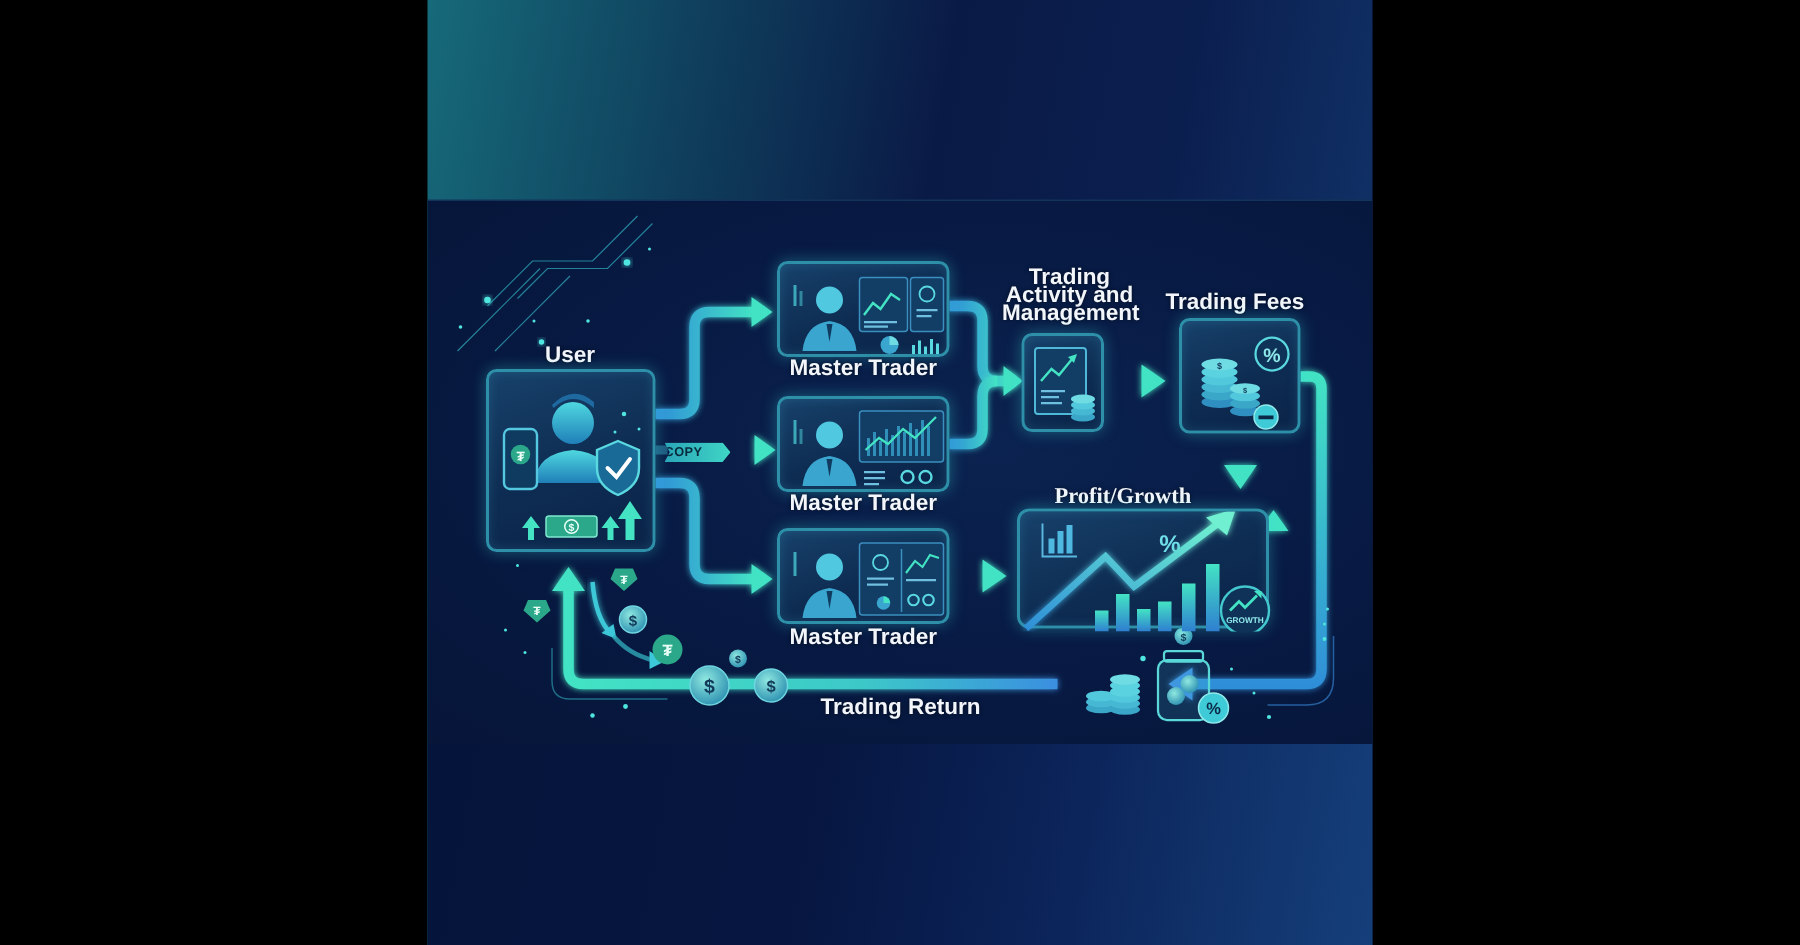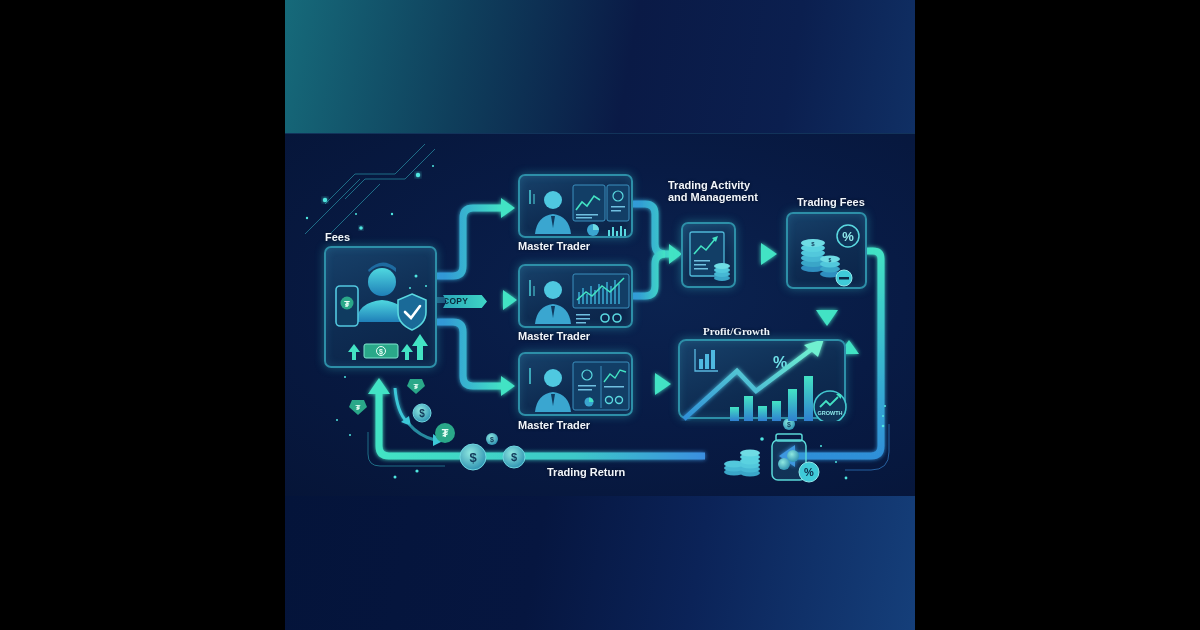--- a/index.html
+++ b/index.html
@@ -24,22 +24,22 @@
   #panel svg.flow { position: absolute; left: 0; top: 0; width: 630px; height: 363px; }
 
   .node {
     position: absolute;
     border: 2px solid #2d8fa8;
     border-radius: 7px;
     background: linear-gradient(160deg, #17416a 0%, #0e2c52 55%, #0b2348 100%);
     box-shadow: 0 0 10px rgba(60,220,220,0.35), inset 0 0 8px rgba(80,200,230,0.18);
   }
   .label {
-    position: absolute; color: #f2f6fb; font-weight: bold; font-size: 11px;
-    text-align: left; white-space: nowrap; line-height: 12px;
+    position: absolute; color: #f2f6fb; font-weight: bold; font-size: 15px;
+    text-align: center; white-space: nowrap; line-height: 12px;
     text-shadow: 0 0 3px rgba(0,0,0,0.6);
   }
   .label.two-line { white-space: normal; }
   .node svg { position: absolute; left: 0; top: 0; }
 
   .copy-tag {
     position: absolute; left: 158px; top: 161px; height: 13px; width: 44px;
     background: linear-gradient(90deg, #2aa6b8, #3fd6c6);
     clip-path: polygon(0 0, 88% 0, 100% 50%, 88% 100%, 0 100%, 8% 50%);
     color: #082a3c; font-size: 8.5px; font-weight: bold; line-height: 13px;
@@ -200,21 +200,21 @@
         <circle cx="65" cy="301" r="1"></circle>
         <circle cx="110" cy="343" r="1.5"></circle>
         <circle cx="132" cy="337" r="1.6"></circle>
         <circle cx="477" cy="305" r="1.8"></circle>
         <circle cx="536" cy="312" r="1"></circle>
         <circle cx="551" cy="328" r="1"></circle>
         <circle cx="561" cy="344" r="1.4"></circle>
       </g>
     </svg>
 
-    <div class="label" style="left:40px; top:97px; width:110px;">Fees</div>
+    <div class="label" style="left:40px; top:97px; width:110px;">User</div>
     <div class="node" style="left:39px; top:112px; width:113px; height:122px;">
       <svg width="113" height="122" viewBox="0 0 113 122">
         <defs>
           <linearGradient id="uBody" x1="0" y1="0" x2="0" y2="1">
             <stop offset="0" stop-color="#4fd8e0"></stop>
               <stop offset="1" stop-color="#1f7fb8"></stop>
           </linearGradient>
         </defs>
         <g>
           <circle cx="56" cy="34" r="14" fill="url(#uBody)"></circle>
@@ -367,21 +367,21 @@
         </g>
         <g>
           <ellipse cx="39" cy="54" rx="8" ry="3" fill="#3aa6c8"></ellipse>
           <ellipse cx="39" cy="50" rx="8" ry="3" fill="#46b8d4"></ellipse>
           <ellipse cx="39" cy="46" rx="8" ry="3" fill="#52c8dc"></ellipse>
           <ellipse cx="39" cy="42" rx="8" ry="3" fill="#6fdce4"></ellipse>
         </g>
       </svg>
     </div>
 
-    <div class="label" style="left:512px; top:62px; width:82px;">Trading Fees</div>
+    <div class="label" style="left:492px; top:62px; width:82px;">Trading Fees</div>
     <div class="node" style="left:501px; top:78px; width:81px; height:77px;">
       <svg width="81" height="77" viewBox="0 0 81 77">
         <g>
           <ellipse cx="25" cy="54" rx="12" ry="4" fill="#2f8fc0"></ellipse>
           <ellipse cx="25" cy="49" rx="12" ry="4" fill="#3aa6c8"></ellipse>
           <ellipse cx="25" cy="44" rx="12" ry="4" fill="#46b8d4"></ellipse>
           <ellipse cx="25" cy="39" rx="12" ry="4" fill="#52c8dc"></ellipse>
           <ellipse cx="25" cy="34" rx="12" ry="4" fill="#5ad2e0"></ellipse>
           <ellipse cx="25" cy="29" rx="12" ry="4" fill="#6fdce4"></ellipse>
           <text x="25" y="32" font-size="6" font-weight="bold" fill="#123a5a" text-anchor="middle" font-family="Liberation Sans, sans-serif">$</text>

